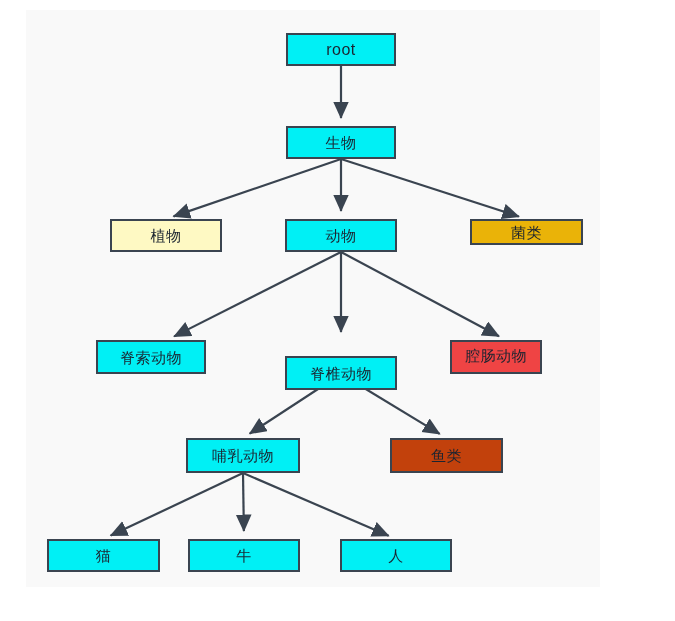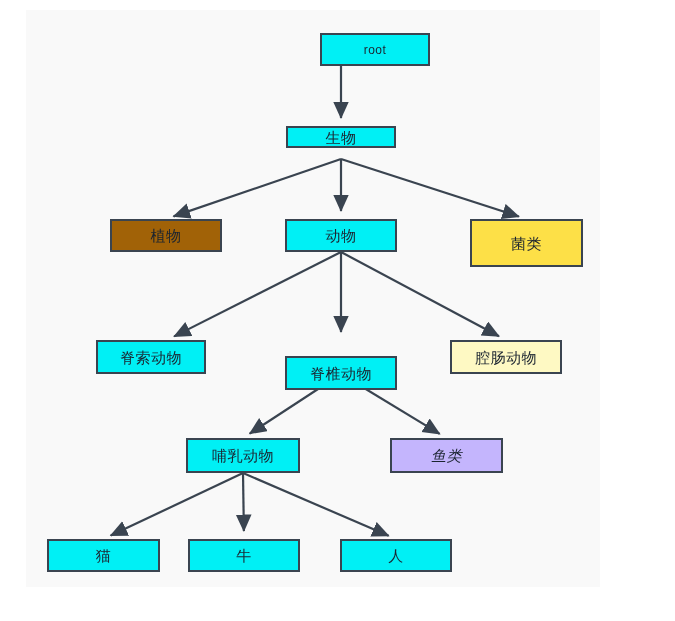--- a/index.html
+++ b/index.html
@@ -37,21 +37,21 @@
     border: 2px solid #3a4450;
     display: flex;
     align-items: center;
     justify-content: center;
     color: #1b2430;
     font-size: 15px;
     letter-spacing: 0.5px;
     line-height: 1;
     user-select: none;
   }
-  .node.latin { font-size: 12px; margin-left: 34px; }
+  .node.latin { font-size: 16px; }
 </style>
 </head>
 <body>
 
 <div id="canvas">
   <div id="panel"></div>
 
   <svg id="edges" viewBox="0 0 675 621" xmlns="http://www.w3.org/2000/svg">
     <defs>
       <marker id="arrowhead" markerWidth="9" markerHeight="9" refX="7.5" refY="3.6" orient="auto" markerUnits="strokeWidth">
@@ -71,45 +71,45 @@
         <line x1="243" y1="473" x2="110.73148524426195" y2="535.5786521424998" stroke="#3a4450" stroke-width="2.2" marker-end="url(#arrowhead)"></line>
         <line x1="243" y1="473" x2="243.87880178962985" y2="531.0009181155708" stroke="#3a4450" stroke-width="2.2" marker-end="url(#arrowhead)"></line>
         <line x1="243" y1="473" x2="388.6543102970301" y2="535.8312711085227" stroke="#3a4450" stroke-width="2.2" marker-end="url(#arrowhead)"></line>
       </g>
   </svg>
 
   <div id="node-layer">
       <div class="node latin" style="left: 286px; top: 33px; width: 110px; height: 33px; background: rgb(0, 240, 245); border-color: rgb(58, 68, 80); color: rgb(27, 36, 48);">
         <span>root</span>
       </div>
-      <div class="node" style="left: 286px; top: 126px; width: 110px; height: 22px; background: rgb(0, 240, 245); border-color: rgb(58, 68, 80); color: rgb(27, 36, 48);">
+      <div class="node" style="left: 286px; top: 126px; width: 110px; height: 33px; background: rgb(0, 240, 245); border-color: rgb(58, 68, 80); color: rgb(27, 36, 48);">
         <span>生物</span>
       </div>
-      <div class="node" style="left: 110px; top: 219px; width: 112px; height: 33px; background: #a16207; border-color: rgb(58, 68, 80); color: rgb(27, 36, 48);">
+      <div class="node" style="left: 110px; top: 219px; width: 112px; height: 33px; background: #fef9c3; border-color: rgb(58, 68, 80); color: rgb(27, 36, 48);">
         <span>植物</span>
       </div>
       <div class="node" style="left: 285px; top: 219px; width: 112px; height: 33px; background: rgb(0, 240, 245); border-color: rgb(58, 68, 80); color: rgb(27, 36, 48);">
         <span>动物</span>
       </div>
-      <div class="node" style="left: 470px; top: 219px; width: 113px; height: 48px; background: #fde047; border-color: rgb(58, 68, 80); color: rgb(27, 36, 48);">
+      <div class="node" style="left: 470px; top: 219px; width: 113px; height: 26px; background: #eab308; border-color: rgb(58, 68, 80); color: rgb(27, 36, 48);">
         <span>菌类</span>
       </div>
       <div class="node" style="left: 96px; top: 340px; width: 110px; height: 34px; background: rgb(0, 240, 245); border-color: rgb(58, 68, 80); color: rgb(27, 36, 48);">
         <span>脊索动物</span>
       </div>
       <div class="node" style="left: 285px; top: 356px; width: 112px; height: 34px; background: rgb(0, 240, 245); border-color: rgb(58, 68, 80); color: rgb(27, 36, 48);">
         <span>脊椎动物</span>
       </div>
-      <div class="node" style="left: 450px; top: 340px; width: 112px; height: 34px; background: #fef9c3; border-color: rgb(58, 68, 80); color: rgb(27, 36, 48);">
+      <div class="node" style="left: 450px; top: 340px; width: 92px; height: 34px; background: #ef4444; border-color: rgb(58, 68, 80); color: rgb(27, 36, 48); font-family: Liberation Mono, monospace;">
         <span>腔肠动物</span>
       </div>
       <div class="node" style="left: 186px; top: 438px; width: 114px; height: 35px; background: rgb(0, 240, 245); border-color: rgb(58, 68, 80); color: rgb(27, 36, 48); text-align: right;">
         <span>哺乳动物</span>
       </div>
-      <div class="node" style="left: 390px; top: 438px; width: 113px; height: 35px; background: #c4b5fd; border-color: rgb(58, 68, 80); color: rgb(27, 36, 48); font-style: italic;">
+      <div class="node" style="left: 390px; top: 438px; width: 113px; height: 35px; background: #c2410c; border-color: rgb(58, 68, 80); color: rgb(27, 36, 48);">
         <span>鱼类</span>
       </div>
       <div class="node" style="left: 47px; top: 539px; width: 113px; height: 33px; background: rgb(0, 240, 245); border-color: rgb(58, 68, 80); color: rgb(27, 36, 48);">
         <span>猫</span>
       </div>
       <div class="node" style="left: 188px; top: 539px; width: 112px; height: 33px; background: rgb(0, 240, 245); border-color: rgb(58, 68, 80); color: rgb(27, 36, 48);">
         <span>牛</span>
       </div>
       <div class="node" style="left: 340px; top: 539px; width: 112px; height: 33px; background: rgb(0, 240, 245); border-color: rgb(58, 68, 80); color: rgb(27, 36, 48);">
         <span>人</span>

